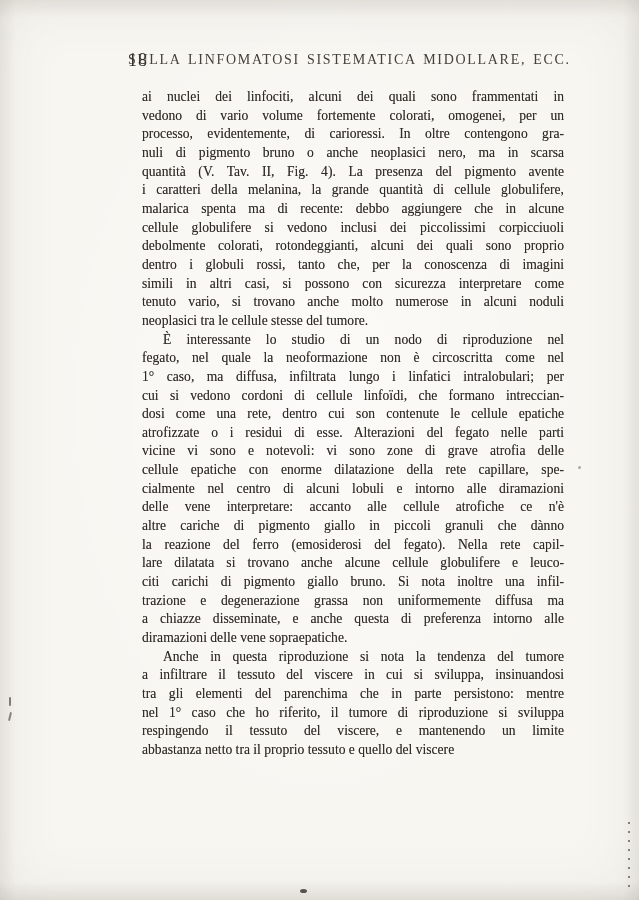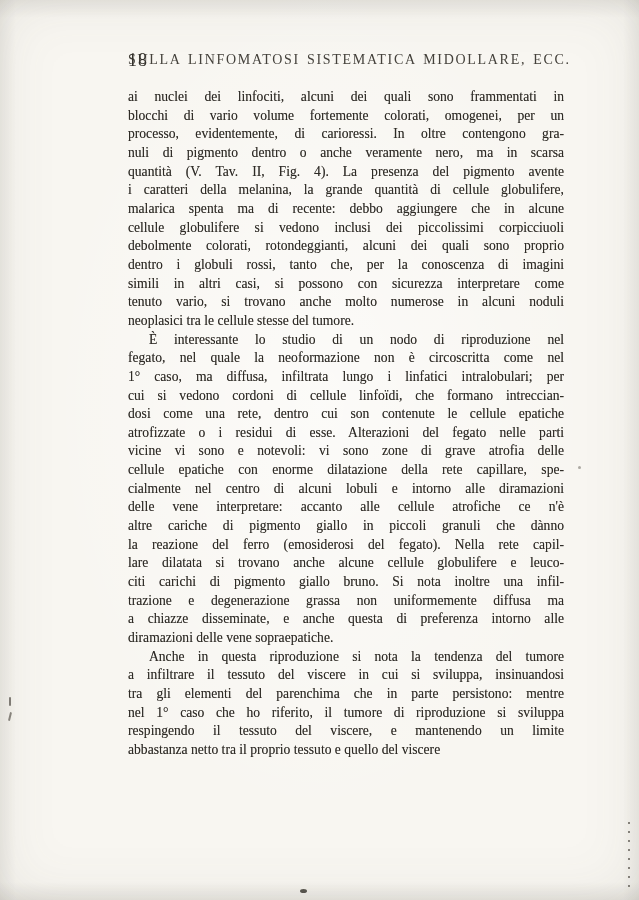--- a/index.html
+++ b/index.html
@@ -51,20 +51,21 @@
     margin-top:22px;
     color:#2e2b26;
     font-size:13.6px;
     line-height:18.66px;
     text-shadow:0 0 0.4px rgba(46,43,38,0.45);
   }
   .paragraph{margin:0;}
   .line{
     text-align:justify;
     text-align-last:justify;
+    margin-left:14px;
   }
   .line.last{
     text-align-last:left;
   }
   .line.indent{
     text-indent:21px;
   }
   
   .artifact{position:absolute;background:#5a564f;}
   .art-left-1{left:9px;top:697px;width:2px;height:9px;border-radius:1px;opacity:.75;}
@@ -85,23 +86,23 @@
   <div class="text-block">
 
     <div class="running-head">
       <span class="page-number">18</span>
       <span class="head-title">SULLA LINFOMATOSI SISTEMATICA MIDOLLARE, ECC.</span>
     </div>
 
     <div class="body-text">
         <div class="paragraph">
           <div class="line">ai nuclei dei linfociti, alcuni dei quali sono frammentati in</div>
-          <div class="line">blocchi di vario volume fortemente colorati, omogenei, per un</div>
+          <div class="line">vedono di vario volume fortemente colorati, omogenei, per un</div>
           <div class="line">processo, evidentemente, di carioressi. In oltre contengono gra-</div>
-          <div class="line">nuli di pigmento dentro o anche veramente nero, ma in scarsa</div>
+          <div class="line">nuli di pigmento bruno o anche neoplasici nero, ma in scarsa</div>
           <div class="line">quantità (V. Tav. II, Fig. 4). La presenza del pigmento avente</div>
           <div class="line">i caratteri della melanina, la grande quantità di cellule globulifere,</div>
           <div class="line">malarica spenta ma di recente: debbo aggiungere che in alcune</div>
           <div class="line">cellule globulifere si vedono inclusi dei piccolissimi corpicciuoli</div>
           <div class="line">debolmente colorati, rotondeggianti, alcuni dei quali sono proprio</div>
           <div class="line">dentro i globuli rossi, tanto che, per la conoscenza di imagini</div>
           <div class="line">simili in altri casi, si possono con sicurezza interpretare come</div>
           <div class="line">tenuto vario, si trovano anche molto numerose in alcuni noduli</div>
           <div class="line last">neoplasici tra le cellule stesse del tumore.</div>
         </div>

